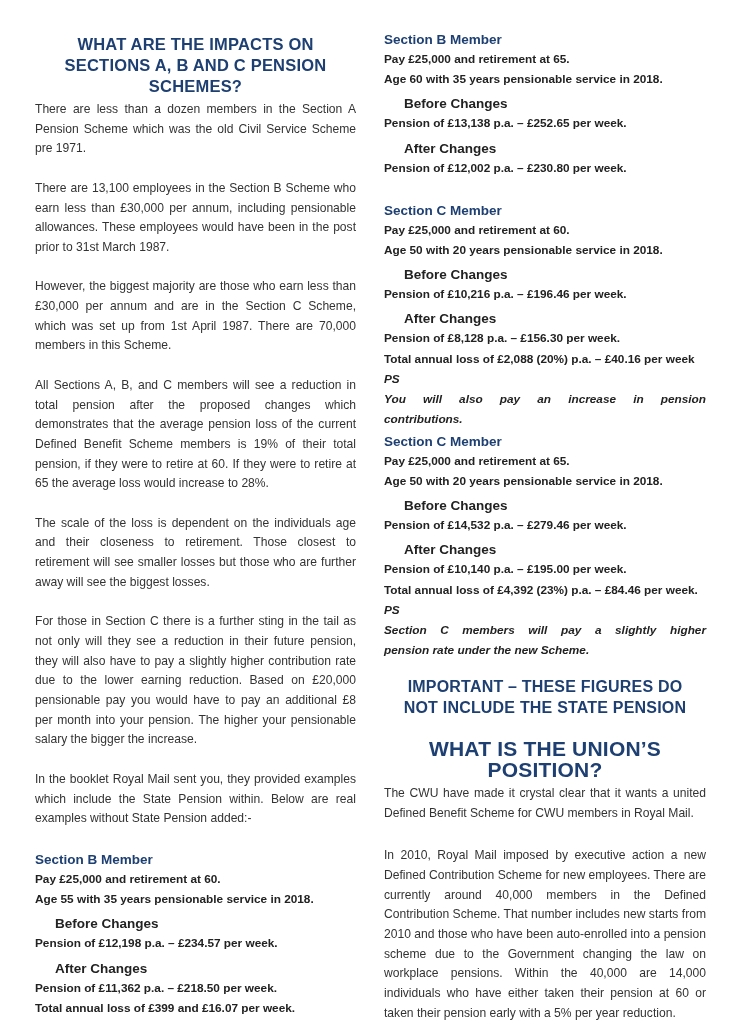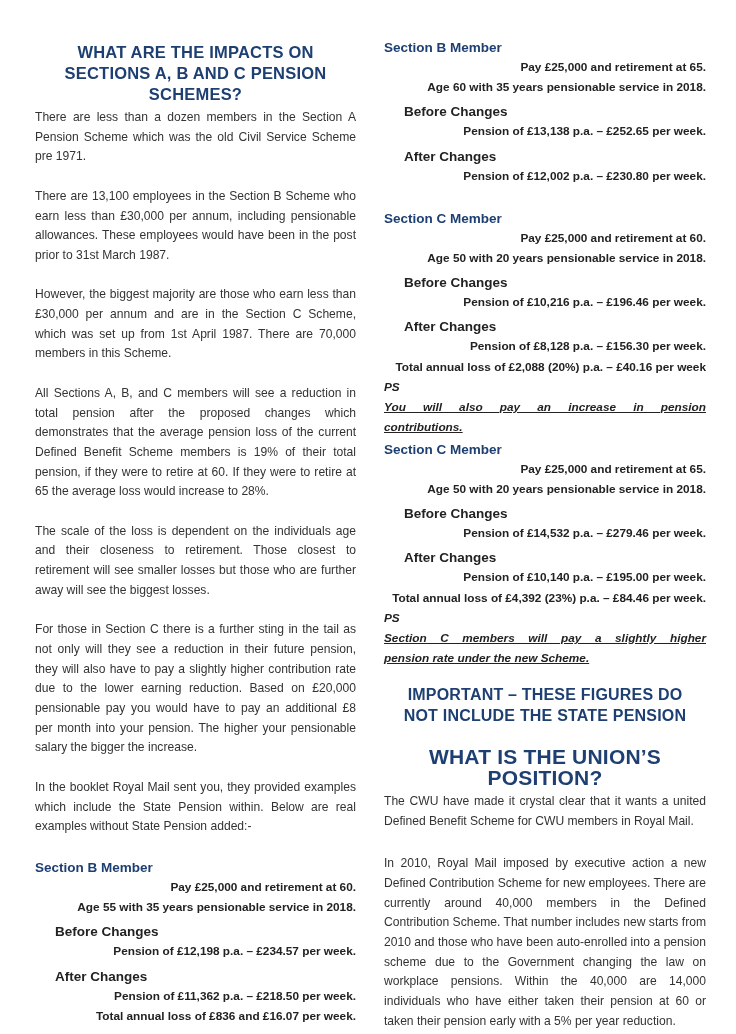--- a/index.html
+++ b/index.html
@@ -1,33 +1,33 @@
 <!DOCTYPE html>
 <html><head>
 <meta charset="utf-8">
 <style>
   html, body { margin: 0; padding: 0; background: #ffffff; }
   body { width: 736px; height: 1034px; position: relative; overflow: hidden;
          font-family: "Liberation Sans", sans-serif; color: #2a2a2a; }
-  .col { position: absolute; top: 12px; }
+  .col { position: absolute; top: 4px; }
   .col-left { left: 35px; width: 321px; }
   .col-right { left: 384px; width: 322px; }
 
   .h-main { color: #1d3f72; font-weight: bold; text-align: center;
             font-size: 16.5px; line-height: 21px; letter-spacing: 0.2px; margin: 0; }
   .body-p { font-size: 12.1px; line-height: 19.7px; text-align: justify; margin: 0; color: #333333; }
   .gap { height: 19.7px; }
 
   .sec-h { color: #1d3f72; font-weight: bold; font-size: 13.5px; line-height: 18px; margin: 0; }
-  .line-b { font-weight: bold; font-size: 11.8px; line-height: 20.2px; margin: 0; color: #222; white-space: nowrap; text-align: right; }
+  .line-b { font-weight: bold; font-size: 11.8px; line-height: 20.2px; margin: 0; color: #222; white-space: nowrap; }
   .sub-h { font-weight: bold; font-size: 13.5px; line-height: 18px; margin: 0; color: #222; padding-left: 20px; }
   .ps { font-weight: bold; font-style: italic; font-size: 11.8px; line-height: 20px; margin: 0; color: #222;
         display: flex; flex-direction: column; }
   .ps .lab { width: 28px; flex: none; }
-  .ps .txt { flex: 1; text-align: justify; text-align-last: left; text-decoration: underline; }
+  .ps .txt { flex: 1; text-align: justify; text-align-last: left; }
   .ps .txt.first { text-align-last: justify; }
 </style>
 </head>
 <body>
 
 <div class="col col-left">
   <div style="height:30px"></div>
   <div>
     <p class="h-main">WHAT ARE THE IMPACTS ON</p>
     <p class="h-main">SECTIONS A, B AND C PENSION</p>
@@ -52,21 +52,21 @@
   <div>
     <p class="sec-h">Section B Member</p>
     <p class="line-b">Pay £25,000 and retirement at 60.</p>
     <p class="line-b">Age 55 with 35 years pensionable service in 2018.</p>
     <div style="height:6px"></div>
     <p class="sub-h">Before Changes</p>
     <p class="line-b">Pension of £12,198 p.a. – £234.57 per week.</p>
     <div style="height:6px"></div>
     <p class="sub-h">After Changes</p>
     <p class="line-b">Pension of £11,362 p.a. – £218.50 per week.</p>
-    <p class="line-b">Total annual loss of £836 and £16.07 per week.</p>
+    <p class="line-b">Total annual loss of £399 and £16.07 per week.</p>
   </div>
 </div>
 
 <div class="col col-right">
   <div style="height:27px"></div>
 
   <div>
     <p class="sec-h">Section B Member</p>
     <p class="line-b">Pay £25,000 and retirement at 65.</p>
     <p class="line-b">Age 60 with 35 years pensionable service in 2018.</p>

